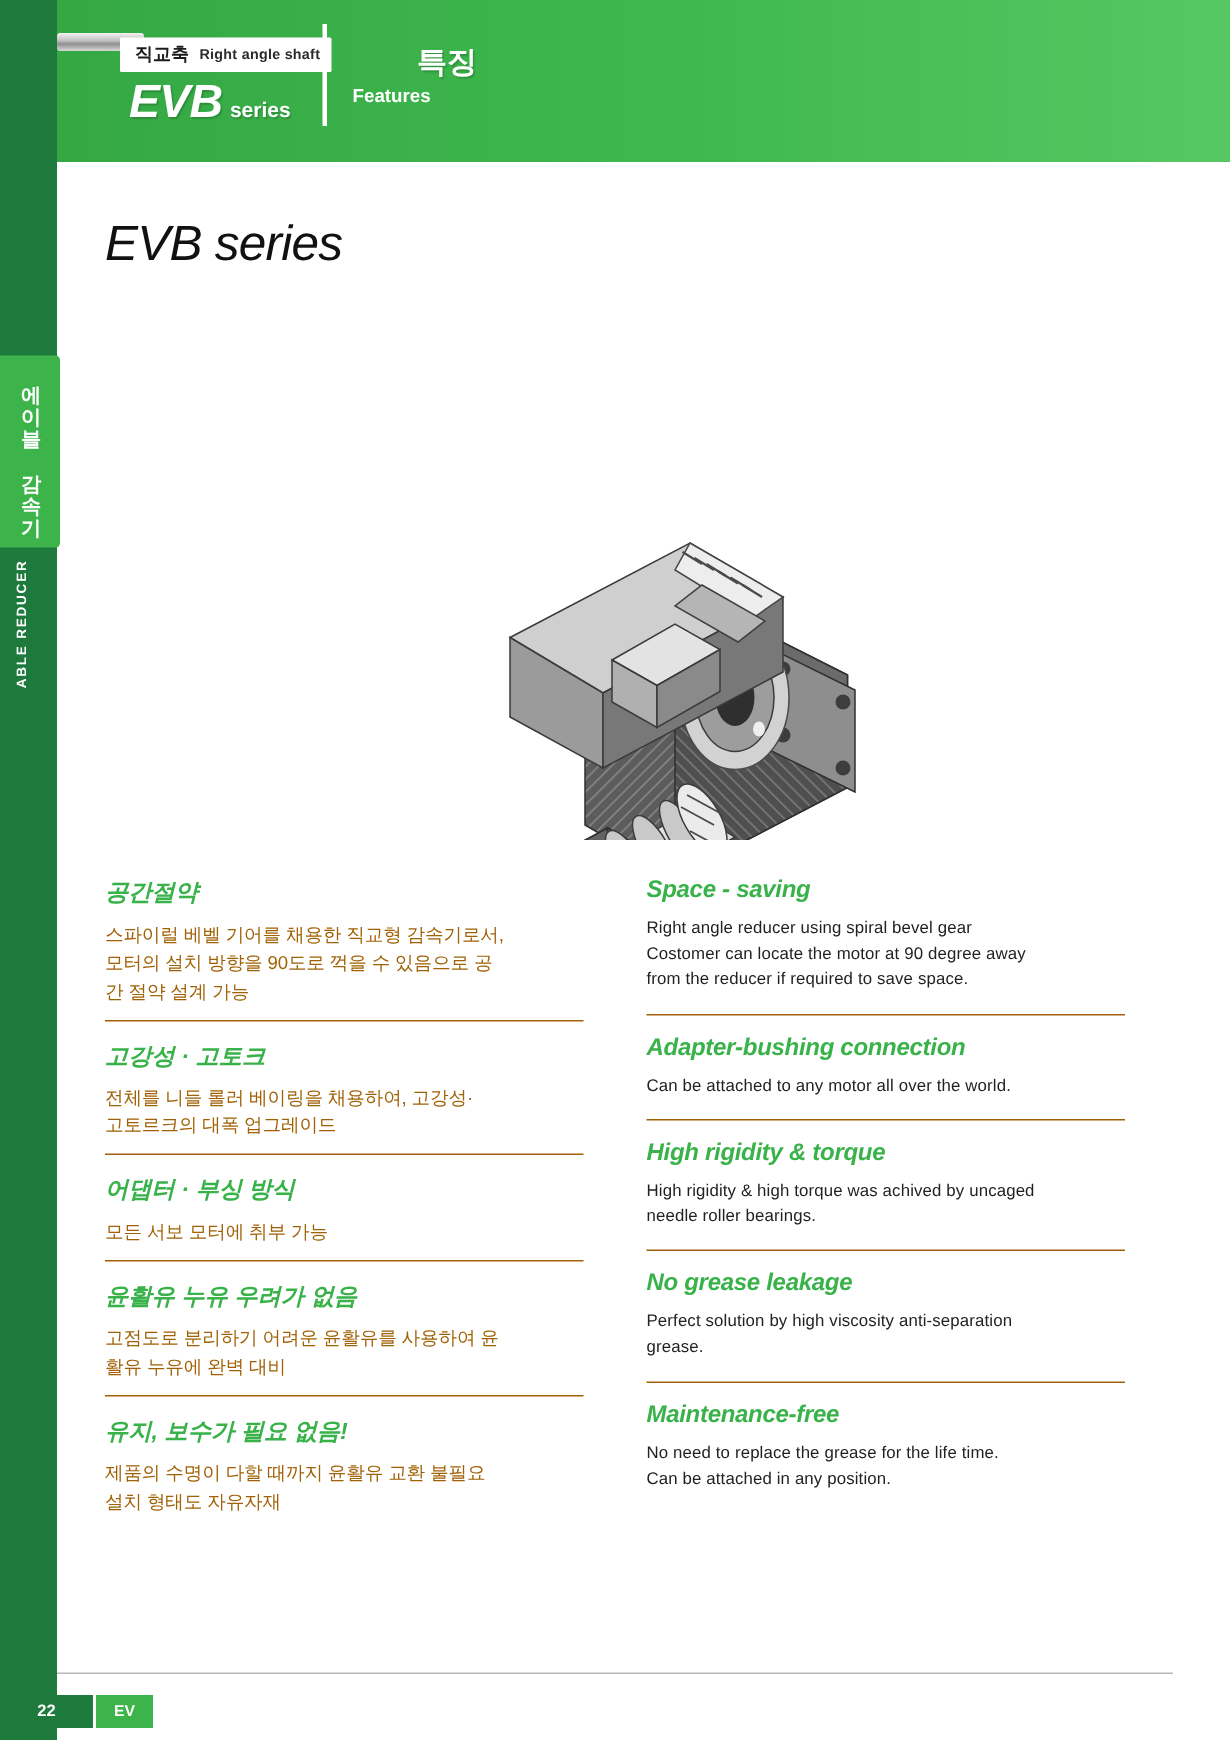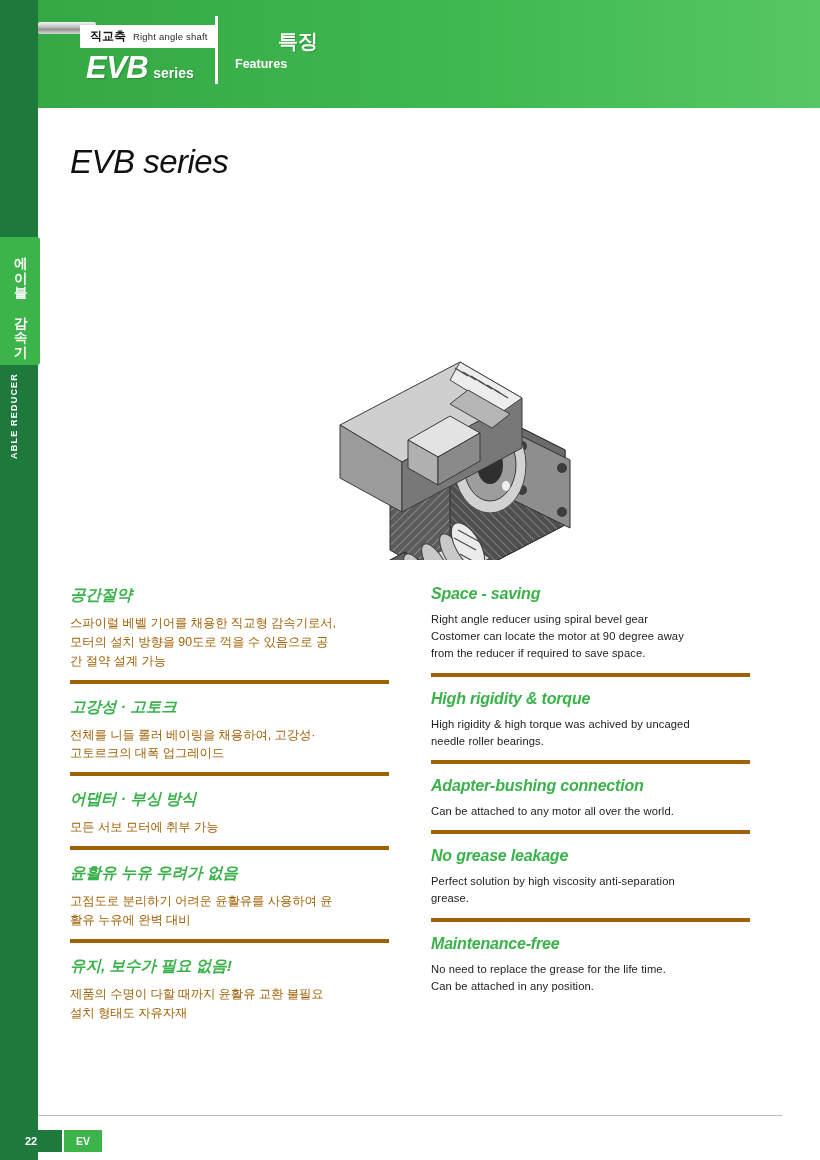--- a/index.html
+++ b/index.html
@@ -42,21 +42,21 @@
   }
   .tag-white {
     position: absolute; left: 42px; top: 25px;
     background: #ffffff; color: #1b1b1b;
     padding: 3px 8px 3px 10px;
     font-size: 12px; font-weight: bold;
     display: flex; align-items: center; gap: 7px;
     border-radius: 1px;
   }
   .tag-white .en {
-    font-size: 9.5px; font-weight: normal; color: #2b2b2b; letter-spacing: 0.2px;
+    font-size: 9.5px; font-weight: bold; color: #2b2b2b; letter-spacing: 0.2px;
   }
   .series-title {
     position: absolute; left: 48px; top: 50px;
     color: #ffffff;
     font-size: 31px; font-weight: bold; font-style: italic;
     letter-spacing: -0.5px;
     text-shadow: 1px 1px 1px rgba(0,0,0,0.18);
   }
   .series-title .sub {
     font-size: 14px; font-weight: bold; font-style: normal;
@@ -120,21 +120,21 @@
 
   
   .features {
     position: absolute; left: 70px; top: 585px;
     width: 680px;
     display: flex; gap: 42px;
   }
   .col { width: 319px; }
   .feat {
     padding-bottom: 9px;
-    border-bottom: 4px solid #a16207;
+    border-bottom: 1px solid #a16207;
     margin-bottom: 13px;
   }
   .feat:last-child { border-bottom: none; }
   .feat-h-ko {
     color: #39b24a; font-size: 15.5px; font-weight: bold;
     font-style: italic; margin-bottom: 8px;
   }
   .feat-h-en {
     color: #39b24a; font-size: 16px; font-weight: bold;
     font-style: italic; margin-bottom: 8px; letter-spacing: -0.2px;
@@ -359,29 +359,29 @@
       </div>
     </div>
 
     <div class="col">
       <div class="feat r1">
         <div class="feat-h-en">Space - saving</div>
         <div class="feat-b-en" style="white-space:pre-line">Right angle reducer using spiral bevel gear
 Costomer can locate the motor at 90 degree away
 from the reducer if required to save space.</div>
       </div>
+      <div class="feat r3">
+        <div class="feat-h-en">Adapter-bushing connection</div>
+        <div class="feat-b-en" style="white-space:pre-line">Can be attached to any motor all over the world.</div>
+      </div>
       <div class="feat r2">
         <div class="feat-h-en">High rigidity &amp; torque</div>
         <div class="feat-b-en" style="white-space:pre-line">High rigidity &amp; high torque was achived by uncaged
 needle roller bearings.</div>
       </div>
-      <div class="feat r3">
-        <div class="feat-h-en">Adapter-bushing connection</div>
-        <div class="feat-b-en" style="white-space:pre-line">Can be attached to any motor all over the world.</div>
-      </div>
       <div class="feat r4">
         <div class="feat-h-en">No grease leakage</div>
         <div class="feat-b-en" style="white-space:pre-line">Perfect solution by high viscosity anti-separation
 grease.</div>
       </div>
       <div class="feat r5">
         <div class="feat-h-en">Maintenance-free</div>
         <div class="feat-b-en" style="white-space:pre-line">No need to replace the grease for the life time.
 Can be attached in any position.</div>
       </div>

